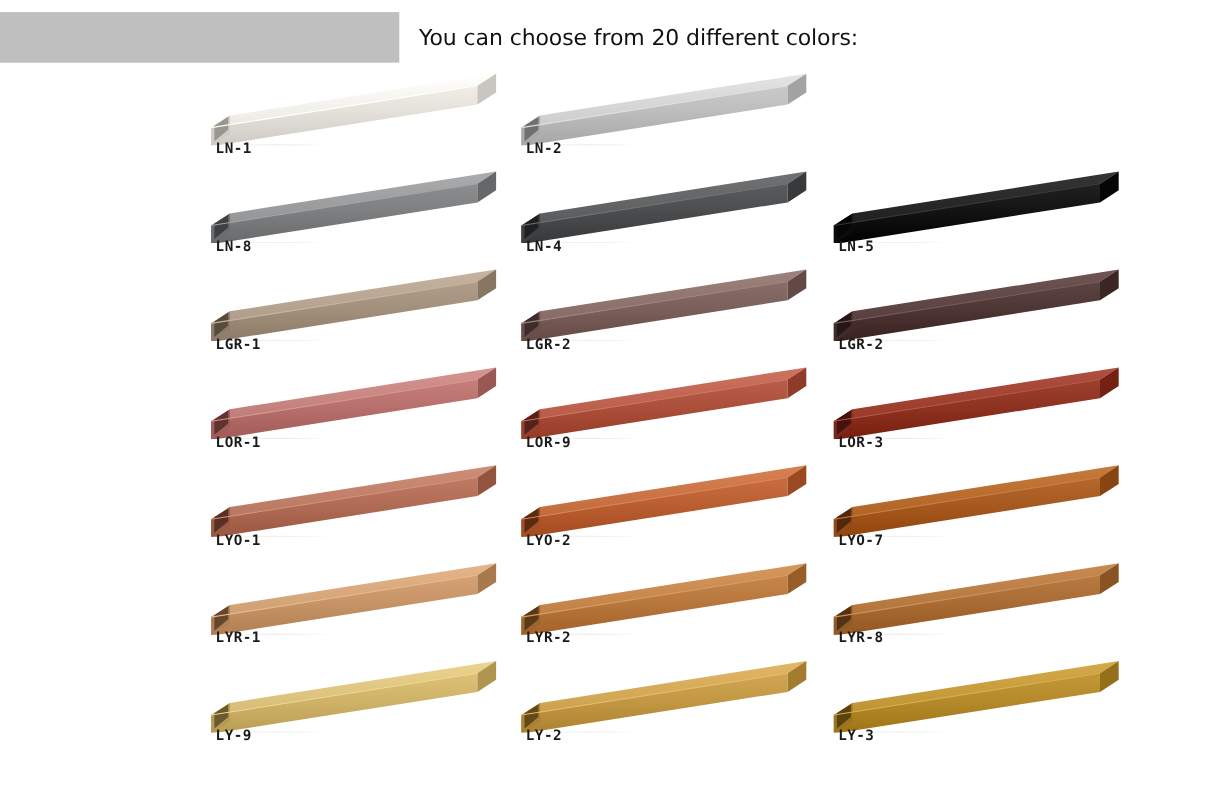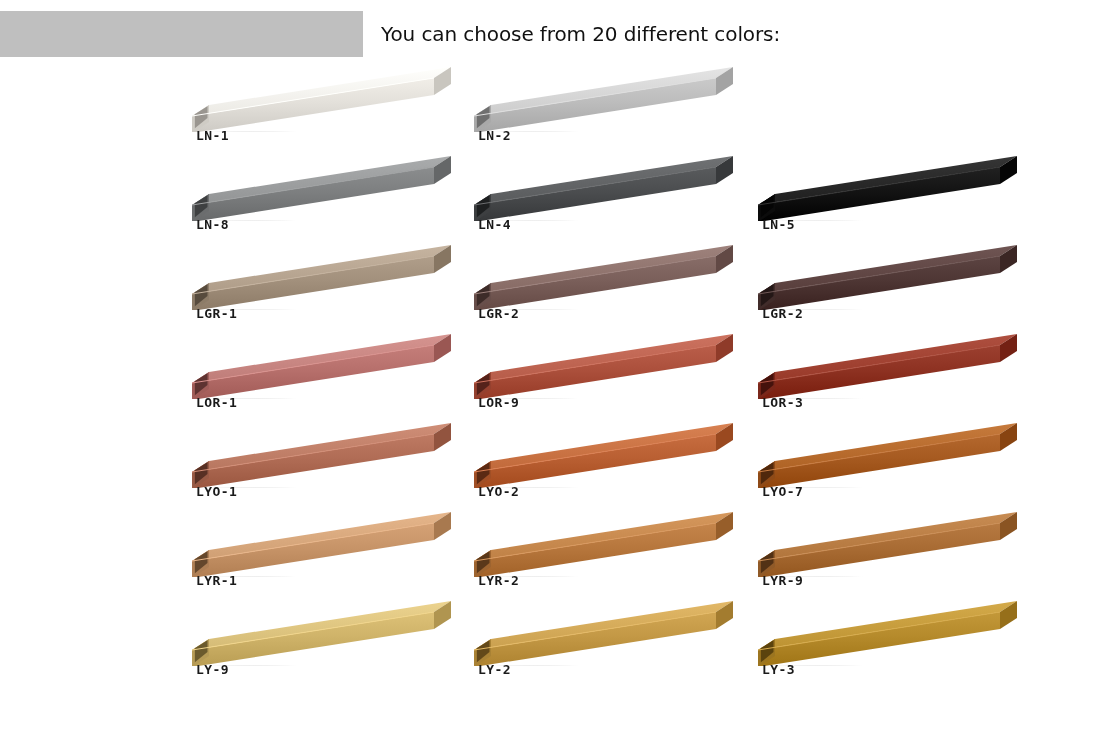--- a/index.html
+++ b/index.html
@@ -577,21 +577,21 @@
             </radialGradient>
           </defs>
           <ellipse cx="70" cy="69" rx="72" ry="4.5" fill="url(#grad-shadow-5-2)"></ellipse>
           <polygon points="10,50 252,12 252,29 10,67" fill="url(#grad-front-5-2)"></polygon>
           <polygon points="10,50 27,39 269,1 252,12" fill="url(#grad-top-5-2)"></polygon>
           <polygon points="252,12 269,1 269,18 252,29" fill="#8a5422"></polygon>
           <polygon points="10,50 27,39 27,56 10,67" fill="#905a28"></polygon>
           <polygon points="12.870000000000001,48.32 25.470000000000002,40.19 25.470000000000002,51.92 12.870000000000001,62.31999999999999" fill="#523115"></polygon>
           <line x1="10" y1="50" x2="252" y2="12" stroke="#cb8e56" stroke-width="1"></line>
         </svg>
-        <div class="tube-label">LYR-9</div>
+        <div class="tube-label">LYR-8</div>
       </div>
     </div>
     <div class="swatch-row">
       <div class="swatch-cell col0">
         <svg class="tube" viewBox="0 0 272 66" width="272" height="66">
           <defs>
             <linearGradient id="grad-front-6-0" x1="0" y1="0" x2="0" y2="1">
               <stop offset="0" stop-color="#ddc177"></stop>
               <stop offset="0.45" stop-color="#cfb369"></stop>
               <stop offset="1" stop-color="#b99d53"></stop>

